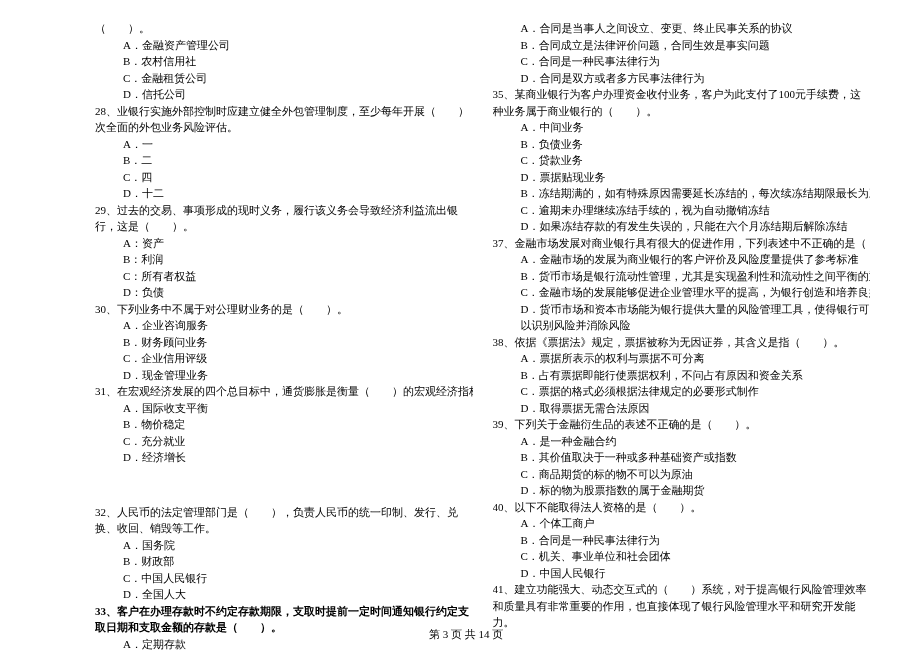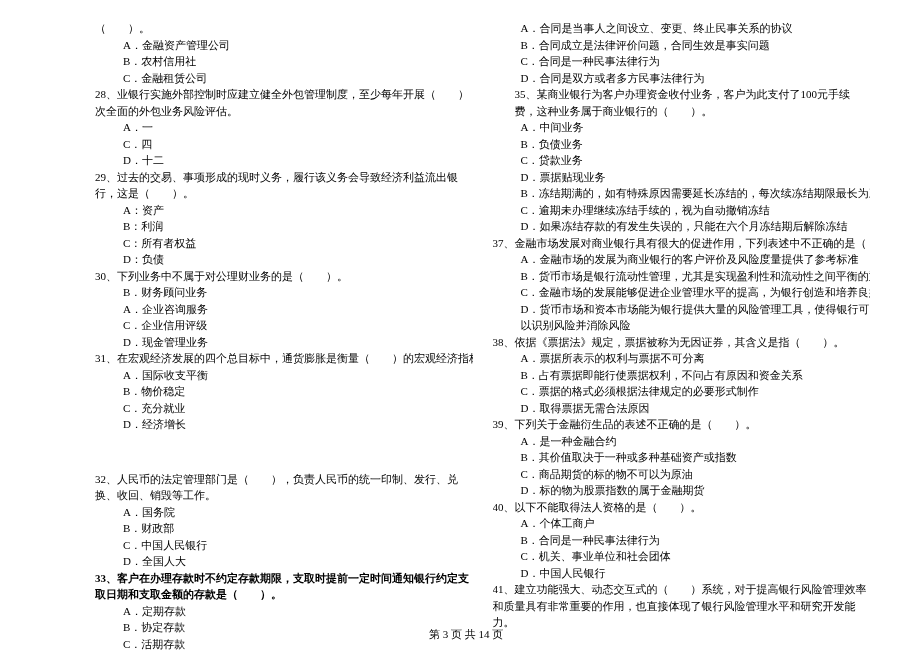--- a/index.html
+++ b/index.html
@@ -40,35 +40,37 @@
   </style>
 </head>
 <body>
 
 <div class="page">
   <div class="col">
     <div class="line indent0">（　　）。</div>
     <div class="line indent1">A．金融资产管理公司</div>
     <div class="line indent1">B．农村信用社</div>
     <div class="line indent1">C．金融租赁公司</div>
+    <div class="line indent1">D．信托公司</div>
 
     <div class="line indent0" style="white-space:normal;">28、业银行实施外部控制时应建立健全外包管理制度，至少每年开展（　　）次全面的外包业务风险评估。</div>
     <div class="line indent1">A．一</div>
+    <div class="line indent1">B．二</div>
     <div class="line indent1">C．四</div>
     <div class="line indent1">D．十二</div>
 
     <div class="line indent0" style="white-space:normal;">29、过去的交易、事项形成的现时义务，履行该义务会导致经济利益流出银行，这是（　　）。</div>
     <div class="line indent1">A：资产</div>
     <div class="line indent1">B：利润</div>
     <div class="line indent1">C：所有者权益</div>
     <div class="line indent1">D：负债</div>
 
     <div class="line indent0">30、下列业务中不属于对公理财业务的是（　　）。</div>
+    <div class="line indent1">A．企业咨询服务</div>
     <div class="line indent1">B．财务顾问业务</div>
-    <div class="line indent1">A．企业咨询服务</div>
     <div class="line indent1">C．企业信用评级</div>
     <div class="line indent1">D．现金管理业务</div>
 
     <div class="line indent0">31、在宏观经济发展的四个总目标中，通货膨胀是衡量（　　）的宏观经济指标。</div>
     <div class="line indent1">A．国际收支平衡</div>
     <div class="line indent1">B．物价稳定</div>
     <div class="line indent1">C．充分就业</div>
     <div class="line indent1">D．经济增长</div>
 
     <div class="line indent0" style="white-space:normal;margin-top:38px;">32、人民币的法定管理部门是（　　），负责人民币的统一印制、发行、兑换、收回、销毁等工作。</div>
@@ -84,21 +86,21 @@
     <div class="line indent1">D．通知存款</div>
 
   </div>
 
   <div class="col">
     <div class="line indent1">A．合同是当事人之间设立、变更、终止民事关系的协议</div>
     <div class="line indent1">B．合同成立是法律评价问题，合同生效是事实问题</div>
     <div class="line indent1">C．合同是一种民事法律行为</div>
     <div class="line indent1">D．合同是双方或者多方民事法律行为</div>
 
-    <div class="line indent0" style="white-space:normal;margin-left:22px;">35、某商业银行为客户办理资金收付业务，客户为此支付了100元手续费，这种业务属于商业银行的（　　）。</div>
+    <div class="line indent0" style="white-space:normal;">35、某商业银行为客户办理资金收付业务，客户为此支付了100元手续费，这种业务属于商业银行的（　　）。</div>
     <div class="line indent1">A．中间业务</div>
     <div class="line indent1">B．负债业务</div>
     <div class="line indent1">C．贷款业务</div>
     <div class="line indent1">D．票据贴现业务</div>
 
     <div class="line indent1">B．冻结期满的，如有特殊原因需要延长冻结的，每次续冻结期限最长为三个月</div>
     <div class="line indent1">C．逾期未办理继续冻结手续的，视为自动撤销冻结</div>
     <div class="line indent1">D．如果冻结存款的有发生失误的，只能在六个月冻结期后解除冻结</div>
 
     <div class="line indent0">37、金融市场发展对商业银行具有很大的促进作用，下列表述中不正确的是（　　）。</div>

